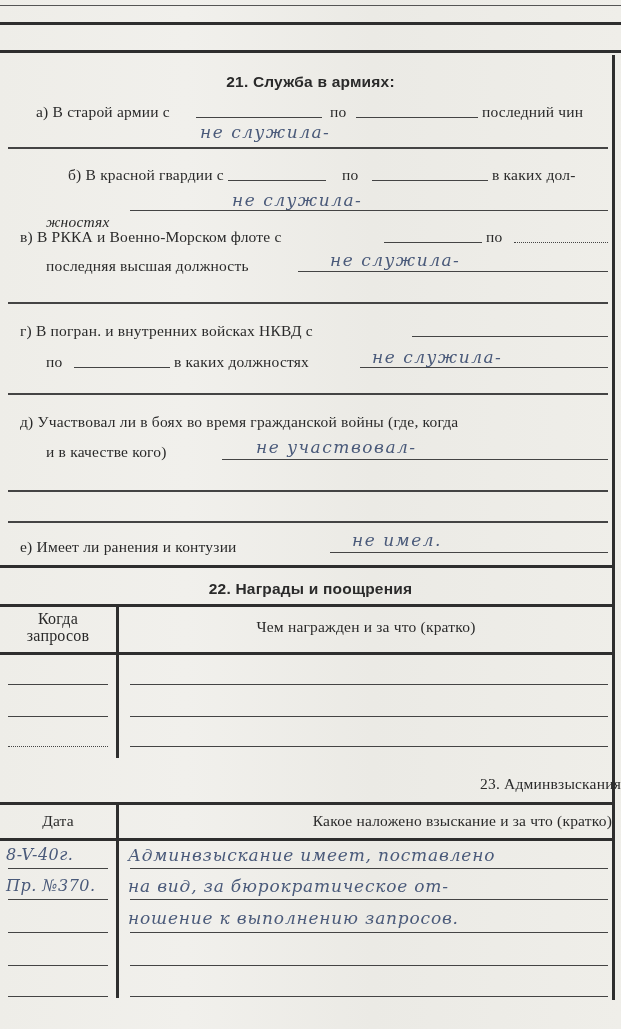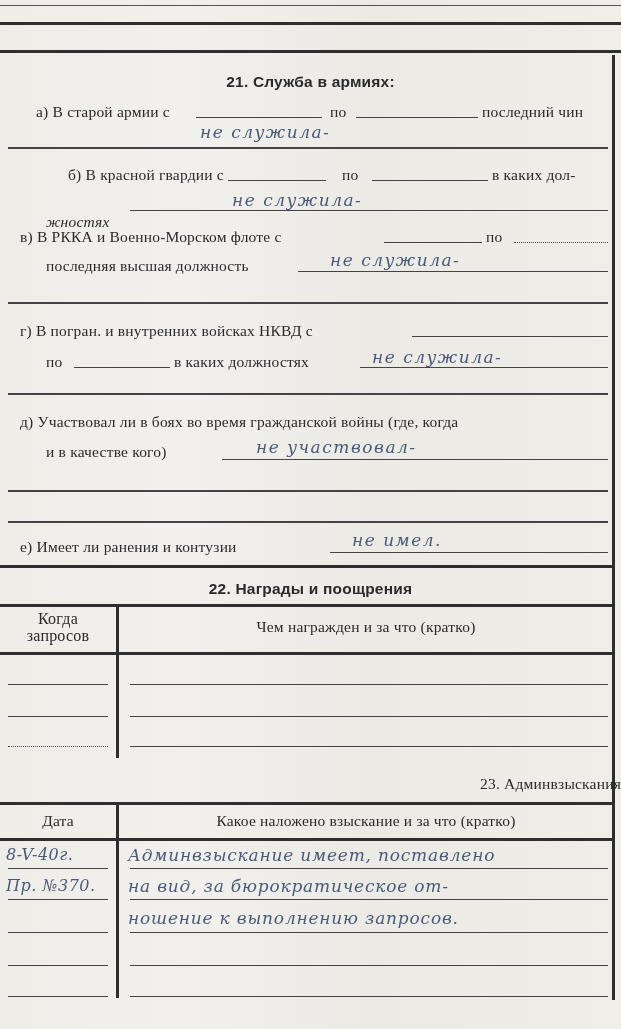--- a/index.html
+++ b/index.html
@@ -98,21 +98,21 @@
   <div class="blank" style="left:8px;top:684px;width:100px;"></div>
   <div class="blank" style="left:130px;top:684px;width:478px;"></div>
   <div class="blank" style="left:8px;top:716px;width:100px;"></div>
   <div class="blank" style="left:130px;top:716px;width:478px;"></div>
   <div class="blank" style="left:8px;top:746px;width:100px;border-top-style:dotted;"></div>
   <div class="blank" style="left:130px;top:746px;width:478px;"></div>
 
   <div class="txt" style="left:0;width:621px;text-align:right;top:775px;">23. Админвзыскания</div>
   <div class="rule thick" style="left:0;top:802px;width:614px;"></div>
   <div class="txt" style="left:8px;width:100px;text-align:center;top:812px;">Дата</div>
-  <div class="txt" style="left:120px;width:492px;text-align:center;top:812px;">Какое наложено взыскание и за что (кратко)</div>
+  <div class="txt" style="left:120px;width:492px;text-align:right;top:812px;">Какое наложено взыскание и за что (кратко)</div>
   <div class="vline" style="left:116px;top:803px;height:195px;"></div>
   <div class="rule thick" style="left:0;top:838px;width:614px;"></div>
 
   <div class="hand" style="left:6px;top:845px;font-size:16px;letter-spacing:0.5px;">8-V-40г.</div>
   <div class="hand" style="left:128px;top:845px;letter-spacing:0.8px;">Админвзыскание имеет, поставлено</div>
   <div class="blank" style="left:8px;top:868px;width:100px;"></div>
   <div class="blank" style="left:130px;top:868px;width:478px;"></div>
 
   <div class="hand" style="left:6px;top:876px;font-size:16px;letter-spacing:0.5px;">Пр. №370.</div>
   <div class="hand" style="left:128px;top:876px;letter-spacing:0.8px;font-style:italic;">на вид, за бюрократическое от-</div>

